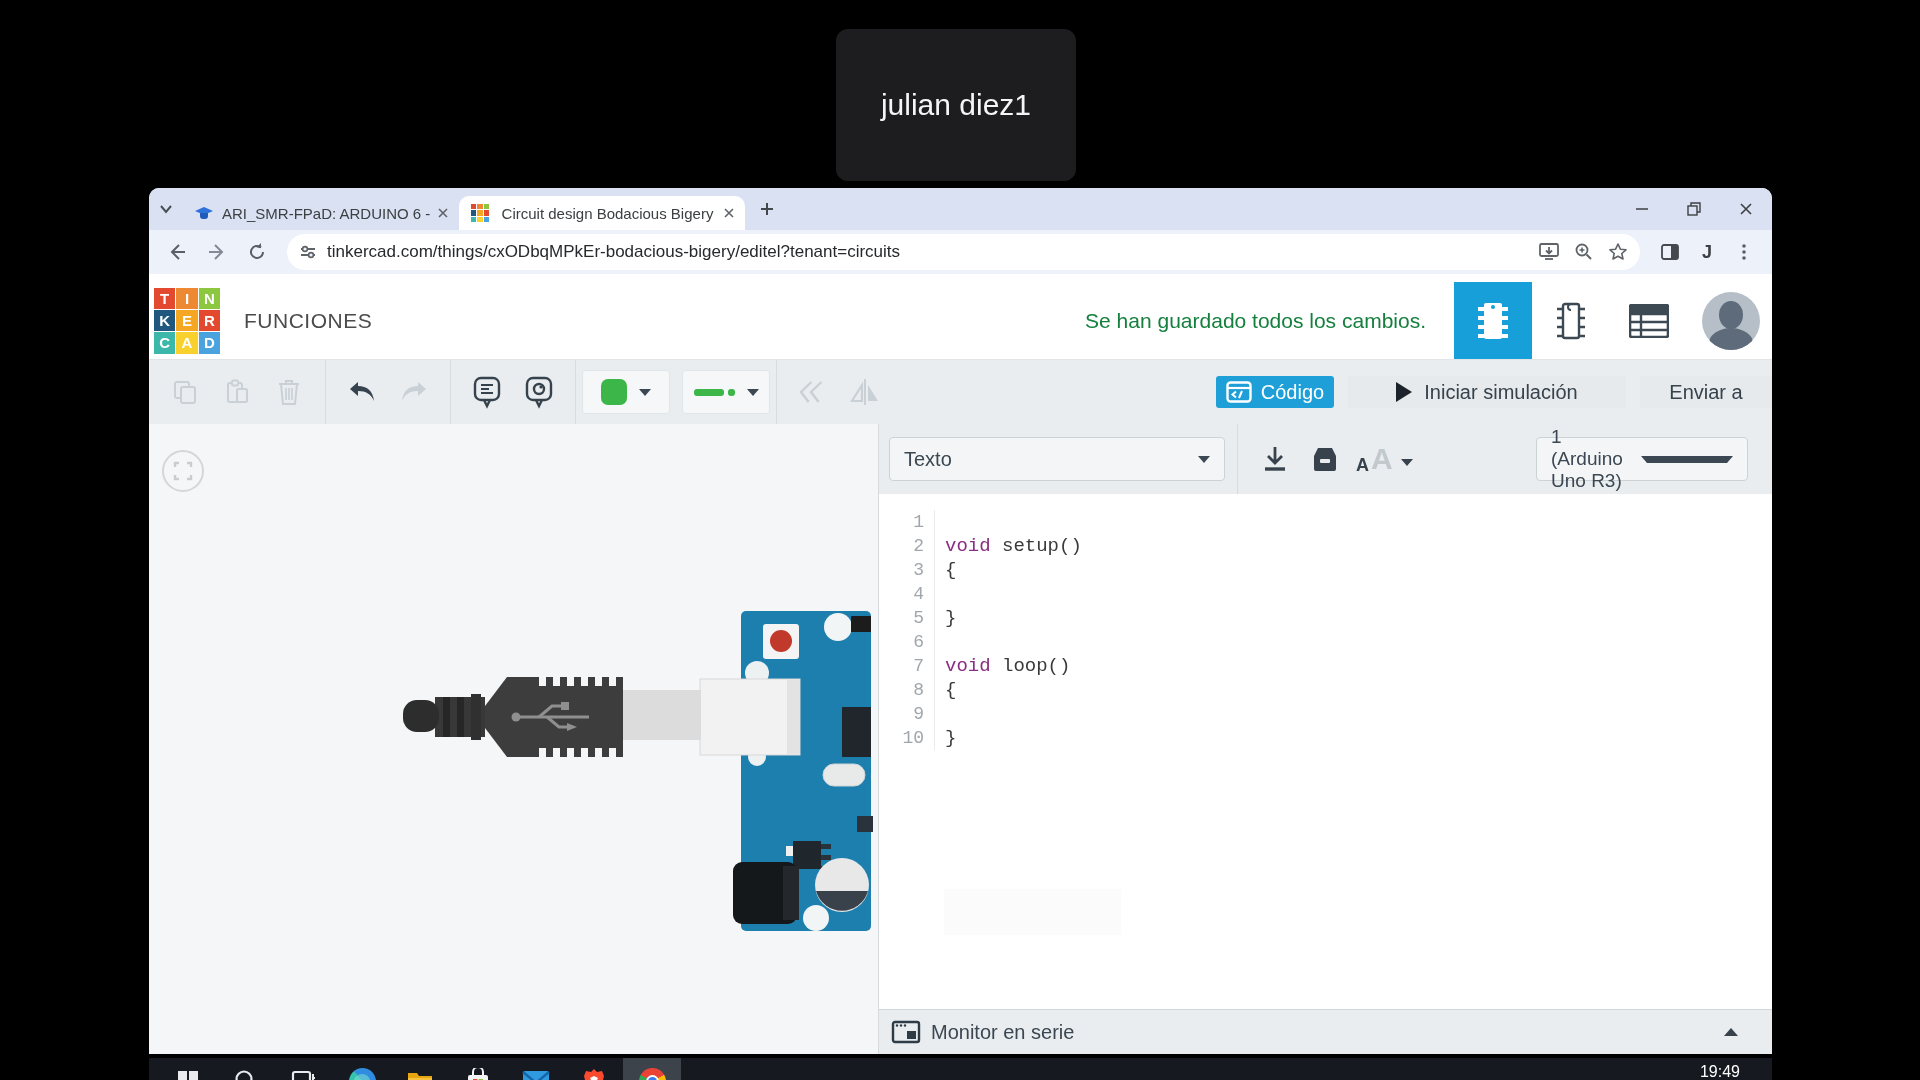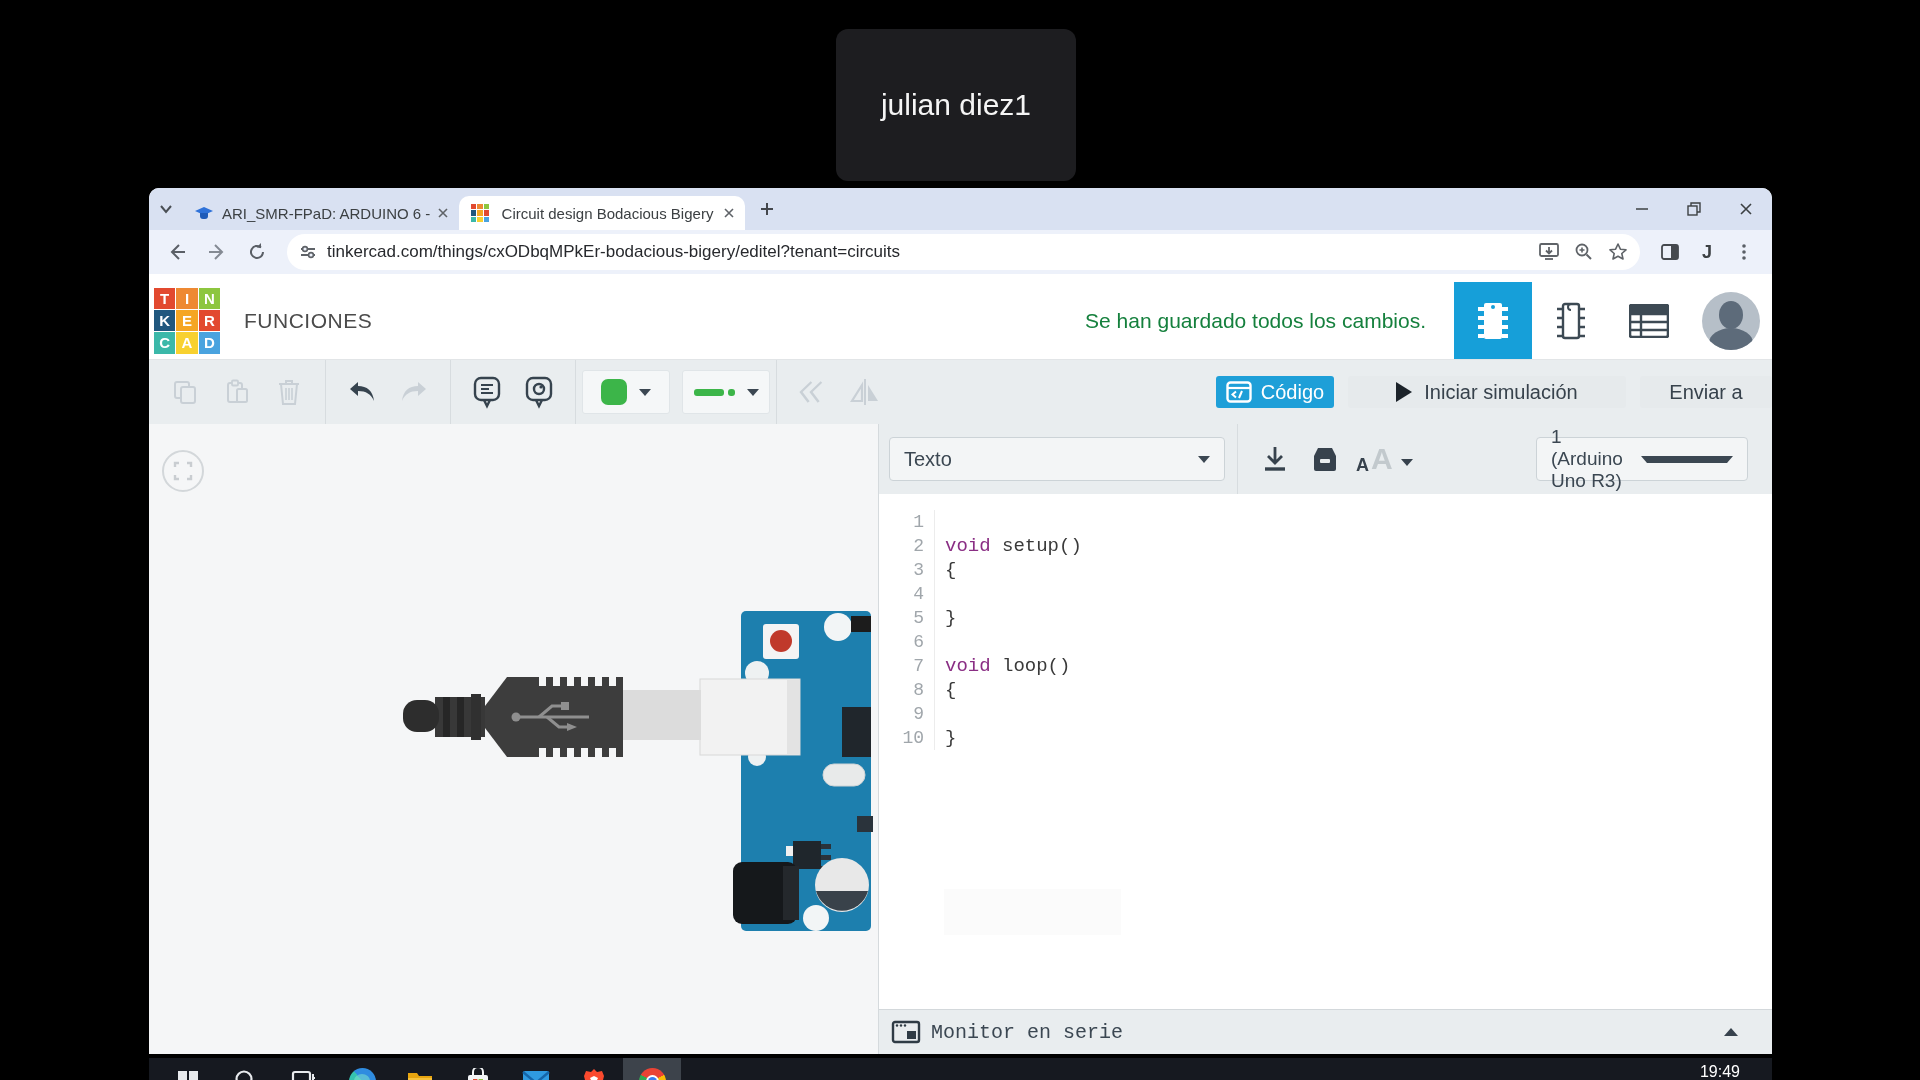--- a/index.html
+++ b/index.html
@@ -115,21 +115,21 @@
   .editor { position:absolute; left:0; top:70px; width:100%; bottom:45px; background:#fff;
     padding-top:16px; overflow:hidden; font-family:"Liberation Mono", monospace; }
   .crow { display:flex; height:24px; line-height:24px; }
   .lnum { width:56px; text-align:right; padding-right:10px; color:#a0a6ab; font-size:18px;
     border-right:1px solid #ececec; flex:0 0 auto; }
   .lcode { padding-left:10px; font-size:19px; color:#3a3a3a; white-space:pre; }
   .kw { color:#8a2e84; }
   .watermark { position:absolute; left:65px; top:395px; width:177px; height:46px; background:#fbfbfb; }
 
   .monitorbar { position:absolute; left:0; bottom:0; width:100%; height:45px; background:#e9edef;
-    border-top:1px solid #d3d8db; display:flex; align-items:center;font-family:Liberation Mono, monospace; }
+    border-top:1px solid #d3d8db; display:flex; align-items:center; }
   .monitorbar .mlabel { font-size:20px; color:#3b4752; margin-left:10px; }
   .upcaret { width:0; height:0; border-left:7px solid transparent; border-right:7px solid transparent;
     border-bottom:8px solid #37424d; margin-left:auto; margin-right:34px; }
 
   
   .taskbar { position:absolute; left:149px; top:1034px; width:1623px; height:46px; background:#161920;
     display:flex; align-items:center; padding-left:10px; }
   .tb-slot { width:58px; height:46px; display:flex; align-items:center; justify-content:center; }
   .tb-slot.activeapp { background:#3d434b; width:58px; }
   .chromeball { width:27px; height:27px; border-radius:50%;

